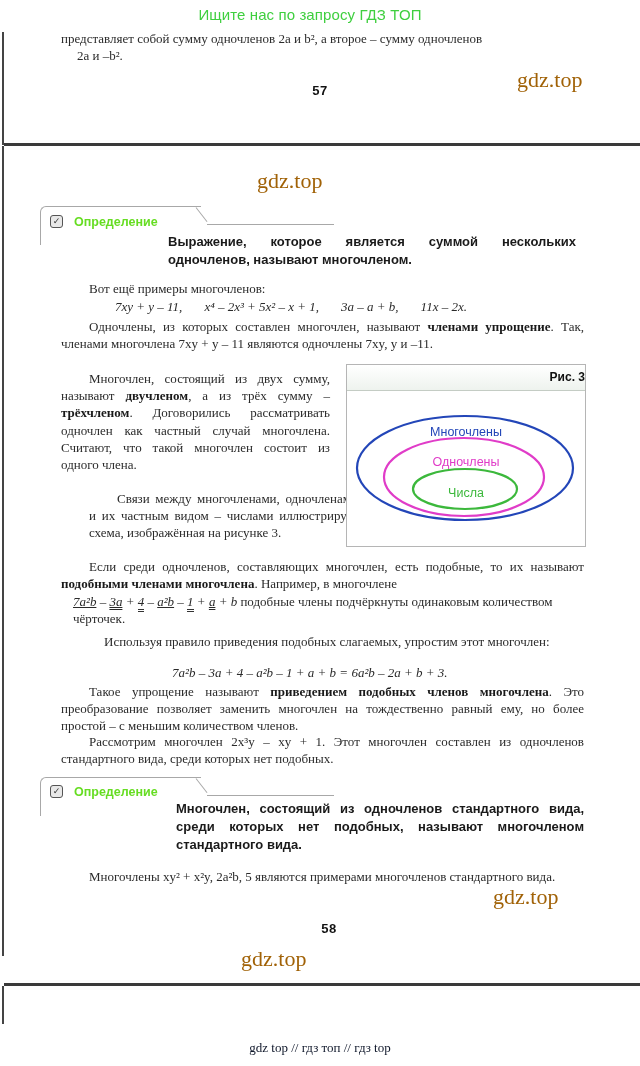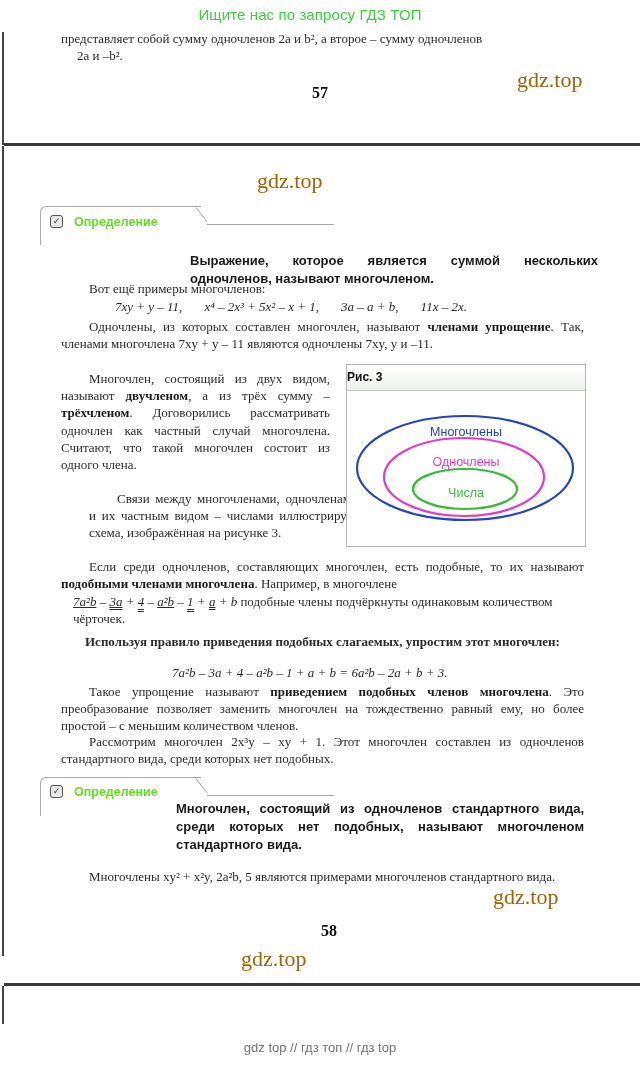--- a/index.html
+++ b/index.html
@@ -5,39 +5,39 @@
   html, body { margin:0; padding:0; background:#ffffff; }
   body { width:640px; height:1066px; position:relative; overflow:hidden;
          font-family: "Liberation Serif", "DejaVu Serif", serif; color:#2a2a2a; }
   .abs { position:absolute; }
   .search-banner { top:6px; left:0; width:620px; text-align:center;
          font-family:"Liberation Sans", sans-serif; font-size:15px; color:#3fcf3f; letter-spacing:0.1px; }
   .page-frame-left { left:2px; width:2px; background:#444; }
   .hline { left:4px; right:0; height:3px; background:#3a3a3a; }
   .txt { font-size:13px; line-height:17.2px; }
   .wm { font-family:Liberation Serif, serif; font-size:22px; color:#a16207; }
-  .pageno { font-family:Liberation Serif, serif; font-weight:bold; font-size:16px; color:#111; }
+  .pageno { font-family:Liberation Mono, monospace; font-weight:bold; font-size:13px; color:#111; }
   .def-tab { left:40px; width:160px; height:34px; border-top:1px solid #a8a8a8; border-left:1px solid #a8a8a8;
              border-top-left-radius:6px; }
   .def-line { height:1px; background:#a8a8a8; }
   .def-diag { width:18px; height:1px; background:#a8a8a8; transform-origin:left center; transform:rotate(52deg); }
   .def-icon { width:11px; height:11px; border:1.5px solid #555; border-radius:3px; background:#e8e8e8;
               font-size:9px; line-height:11px; text-align:center; color:#333; font-family:"DejaVu Sans", sans-serif; }
   .def-label { font-family:"Liberation Sans", sans-serif; font-weight:bold; font-size:12.5px; color:#66dd22; }
   .def-text { font-family:"Liberation Sans", sans-serif; font-weight:bold; font-size:13px; line-height:18px; color:#1a1a1a; text-align:justify; }
   .j { text-align:justify; }
   .ind { text-indent:28px; }
   b { font-weight:bold; color:#1a1a1a; }
   .fig { left:346px; top:364px; width:238px; height:181px; border:1px solid #b5b5b5; background:#fff; }
   .fig-head { height:25px; border-bottom:1px solid #c4ccc4; background:linear-gradient(#ffffff,#eef3ee);
-              text-align:left; font-family:"Liberation Sans", sans-serif; font-weight:bold; font-size:12px; line-height:25px; color:#111; }
+              text-align:right; font-family:"Liberation Sans", sans-serif; font-weight:bold; font-size:12px; line-height:25px; color:#111; }
   .u1 { text-decoration:underline; }
   .u2 { text-decoration:underline double; }
   .u3 { border-bottom:3px double #333; }
-  .footer-links { left:0; width:640px; top:1040px; text-align:center; font-family:Liberation Sans, sans-serif; font-size:13px; color:#737373; }
+  .footer-links { left:0; width:640px; top:1040px; text-align:center; font-family:Liberation Serif, serif; font-size:13px; color:#0f172a; }
 </style>
 </head>
 <body>
 
 <div class="abs search-banner">Ищите нас по запросу ГДЗ ТОП</div>
 
 <div class="abs page-frame-left" style="top:32px;height:113px;"></div>
 <div class="abs txt" style="left:61px;top:30px;width:520px;">представляет собой сумму одночленов 2a и b², а второе – сумму одночленов</div>
 <div class="abs txt" style="left:61px;top:47px;margin-left:16px;">2a и –b².</div>
 <div class="abs pageno" style="left:312px;top:84px;">57</div>
@@ -47,37 +47,37 @@
 
 <div class="abs page-frame-left" style="top:146px;height:810px;"></div>
 <div class="abs wm" style="left:257px;top:168px;">gdz.top</div>
 
 <div>
   <div class="abs def-tab" style="top:206px;height:38px;border-right:none;"></div>
   <div class="abs def-diag" style="left:196px;top:207px;"></div>
   <div class="abs def-line" style="left:207px;top:224px;width:127px;"></div>
   <div class="abs def-icon" style="left:50px;top:215px;">✓</div>
   <div class="abs def-label" style="left:74px;top:215px;">Определение</div>
-  <div class="abs def-text" style="left:190px;top:233px;width:408px;margin-top:19px;">Выражение, которое является суммой нескольких одночленов, называют многочленом.</div>
+  <div class="abs def-text" style="left:168px;top:233px;width:408px;">Выражение, которое является суммой нескольких одночленов, называют многочленом.</div>
 </div>
 
 <div class="abs txt" style="left:89px;top:280px;">Вот ещё примеры многочленов:</div>
 <div class="abs txt" style="left:115px;top:298px;width:470px;display:flex;gap:22px;font-style:italic;">
   <span>7xy + y – 11,</span>
   <span>x⁴ – 2x³ + 5x² – x + 1,</span>
   <span>3a – a + b,</span>
   <span>11x – 2x.</span>
 </div>
 
 <div class="abs txt j ind" style="left:61px;top:318px;width:523px;">
   <span>Одночлены, из которых составлен многочлен, называют </span><b>членами упрощение</b><span>. Так, членами многочлена 7xy + y – 11 являются одночлены 7xy, y и –11.</span>
 </div>
 
 <div class="abs txt j ind" style="left:61px;top:370px;width:269px;">
-  <span>Многочлен, состоящий из двух видом, называют </span><b>двучленом</b><span>, а из трёх сумму – </span><b>трёхчленом</b><span>. Договорились рассматривать одночлен как частный случай многочлена. Считают, что такой многочлен состоит из одного члена.</span>
+  <span>Многочлен, состоящий из двух сумму, называют </span><b>двучленом</b><span>, а из трёх сумму – </span><b>трёхчленом</b><span>. Договорились рассматривать одночлен как частный случай многочлена. Считают, что такой многочлен состоит из одного члена.</span>
 </div>
 
 <div class="abs txt j ind" style="left:61px;top:490px;width:269px;margin-left:28px;">Связи между многочленами, одночленами и их частным видом – числами иллюстрирует схема, изображённая на рисунке 3.</div>
 
 <div class="abs fig">
   <div class="fig-head">Рис. 3</div>
   <svg width="238" height="155" style="display:block">
     <ellipse cx="118" cy="77" rx="108" ry="52" fill="none" stroke="#2346b8" stroke-width="2.2"></ellipse>
     <ellipse cx="117" cy="86" rx="80" ry="39" fill="none" stroke="#e03cc8" stroke-width="2.2"></ellipse>
     <ellipse cx="118" cy="98" rx="52" ry="20" fill="none" stroke="#3cb83c" stroke-width="2.2"></ellipse>
@@ -100,21 +100,21 @@
     <span>–</span>
     <span class="u1">a²b</span>
     <span>–</span>
     <span class="u3">1</span>
     <span>+</span>
     <span class="u2">a</span>
     <span>+ b</span>
   </span><span> подобные члены подчёркнуты одинаковым количеством чёрточек.</span>
 </div>
 
-<div class="abs txt j ind" style="left:57px;top:633px;width:523px;font-weight:bold;">Используя правило приведения подобных слагаемых, упростим этот многочлен:</div>
+<div class="abs txt j ind" style="left:76px;top:633px;width:523px;">Используя правило приведения подобных слагаемых, упростим этот многочлен:</div>
 <div class="abs txt" style="left:172px;top:664px;font-style:italic;">7a²b – 3a + 4 – a²b – 1 + a + b = 6a²b – 2a + b + 3.</div>
 
 <div class="abs txt j ind" style="left:61px;top:683px;width:523px;">
   <span>Такое упрощение называют </span><b>приведением подобных членов многочлена</b><span>. Это преобразование позволяет заменить многочлен на тождественно равный ему, но более простой – с меньшим количеством членов.</span>
 </div>
 
 <div class="abs txt j ind" style="left:61px;top:733px;width:523px;">Рассмотрим многочлен 2x³y – xy + 1. Этот многочлен составлен из одночленов стандартного вида, среди которых нет подобных.</div>
 
 <div>
   <div class="abs def-tab" style="top:777px;height:38px;"></div>

